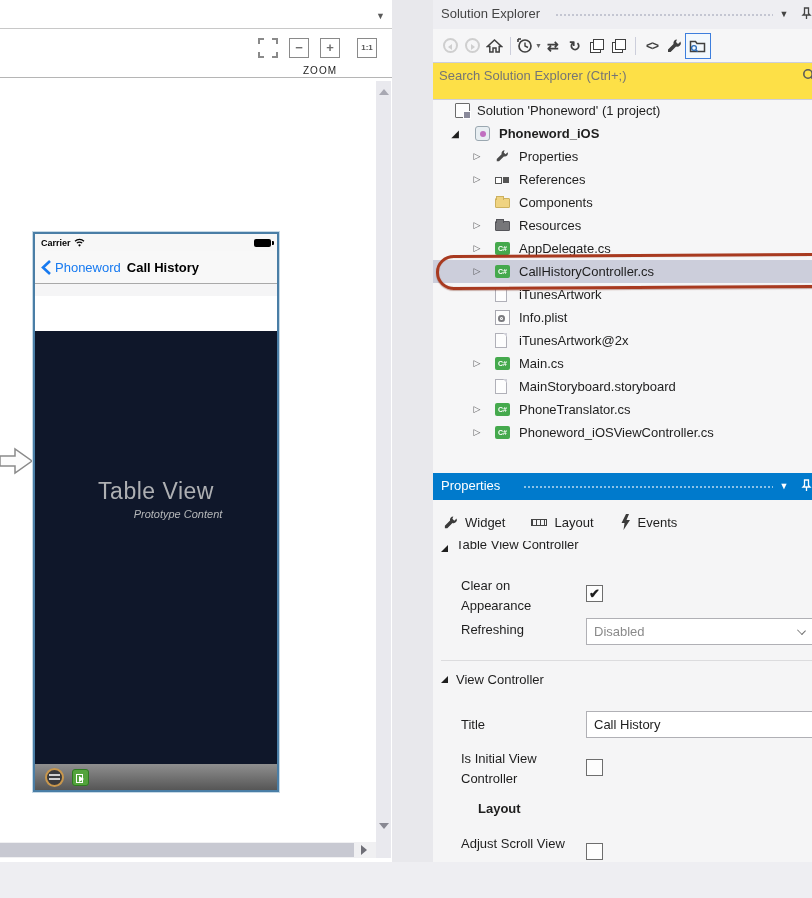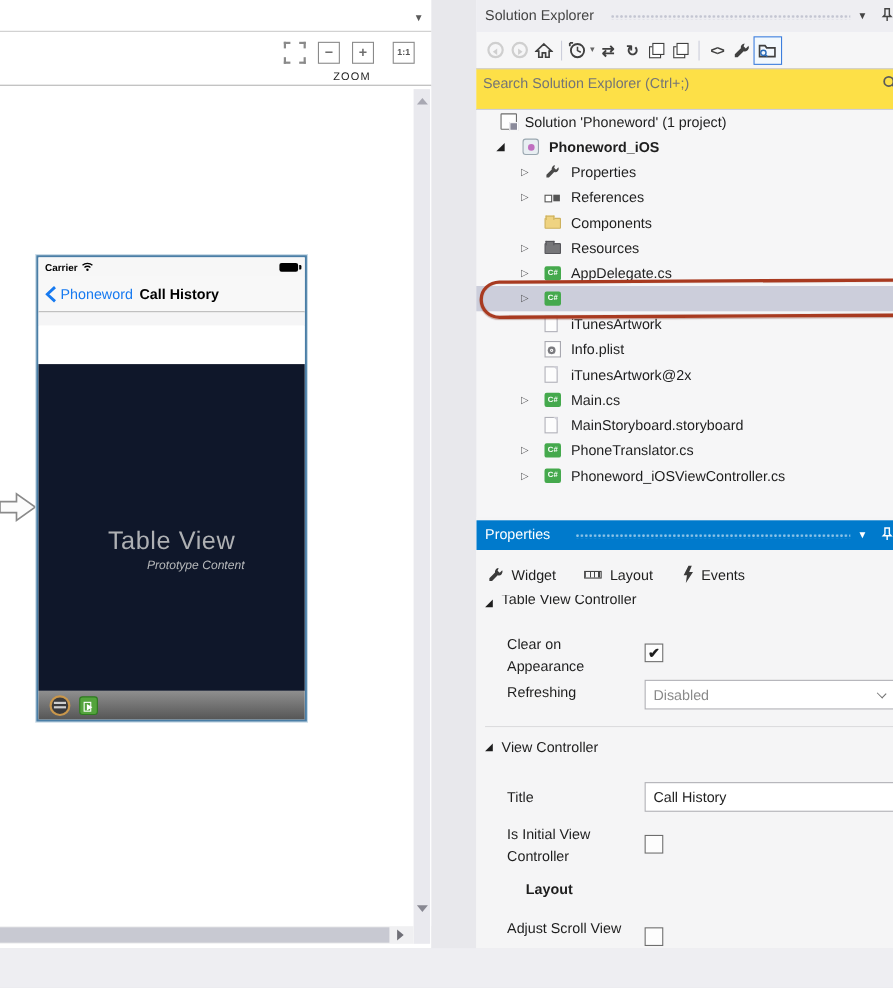--- a/index.html
+++ b/index.html
@@ -31,21 +31,21 @@
   .vscroll .up { position:absolute; left:3px; top:8px; width:0; height:0; border-left:5px solid transparent; border-right:5px solid transparent; border-bottom:6px solid #a8a8b2; }
   .vscroll .down { position:absolute; left:3px; top:742px; width:0; height:0; border-left:5px solid transparent; border-right:5px solid transparent; border-top:6px solid #888892; }
   .hscroll { position:absolute; left:0; top:842px; width:376px; height:16px; background:#f0f0f2; }
   .hscroll .thumb { position:absolute; left:0; top:1px; width:354px; height:14px; background:#c8c9d2; }
   .hscroll .right { position:absolute; left:361px; top:3px; width:0; height:0; border-top:5px solid transparent; border-bottom:5px solid transparent; border-left:6px solid #6f6f77; cursor:pointer; }
 
   
   .entry-arrow { position:absolute; left:0; top:444px; }
 
   
-  .phone { position:absolute; left:33px; top:232px; width:246px; height:424px; background:#fff; border:2px solid #4a7ea6; box-shadow:0 0 0 1px #c6d9e6; display:flex; flex-direction:column; }
+  .phone { position:absolute; left:33px; top:232px; width:246px; height:560px; background:#fff; border:2px solid #4a7ea6; box-shadow:0 0 0 1px #c6d9e6; display:flex; flex-direction:column; }
   .statusbar { height:17px; background:#f7f7f7; display:flex; align-items:center; padding:0 6px; flex:none; }
   .carrier { font-size:9px; font-weight:bold; color:#000; margin-right:3px; }
   .battery { margin-left:auto; position:relative; width:17px; height:8px; background:#000; border-radius:2px; }
   .battery::after { content:""; position:absolute; right:-3px; top:2px; width:2px; height:4px; background:#000; border-radius:0 1px 1px 0; }
   .navbar { height:33px; background:#f8f8f8; border-bottom:1px solid #a9a9a9; display:flex; align-items:center; padding:0 6px; flex:none; }
   .nav-back-label { color:#177af0; font-size:13px; margin-left:3px; }
   .nav-title { color:#000; font-size:13px; font-weight:bold; margin-left:6px; }
   .tv-headerstrip { height:12px; background:#f5f5f6; flex:none; }
   .tv-cell { height:35px; background:#fff; flex:none; }
   .tv-body { flex:1; background:#0f172a; position:relative; }
@@ -326,20 +326,21 @@
         <span class="tlabel">Resources</span>
       </div>
       <div class="trow lvl1">
         <span class="texp">▷</span>
         <span class="ticon i-csharp">C#</span>
         <span class="tlabel">AppDelegate.cs</span>
       </div>
       <div class="trow lvl1 sel">
         <span class="texp">▷</span>
         <span class="ticon i-csharp">C#</span>
+        <span class="tlabel">CallHistoryController.cs</span>
       </div>
       <div class="trow lvl1">
         <span class="texp"></span>
         <span class="ticon i-file"></span>
         <span class="tlabel">iTunesArtwork</span>
       </div>
       <div class="trow lvl1">
         <span class="texp"></span>
         <span class="ticon i-plist"></span>
         <span class="tlabel">Info.plist</span>

